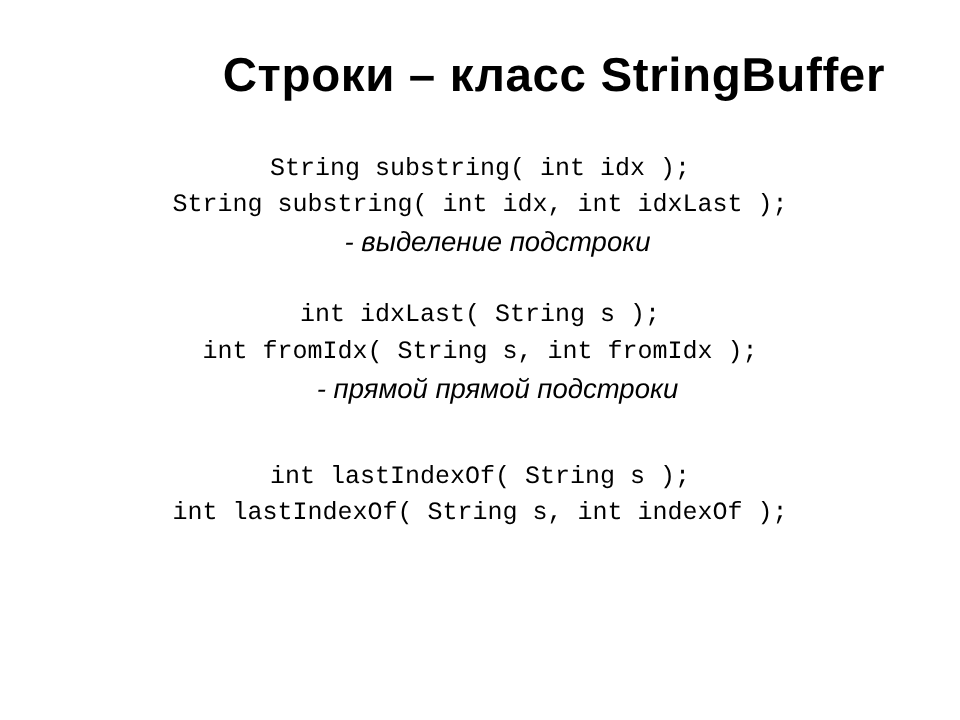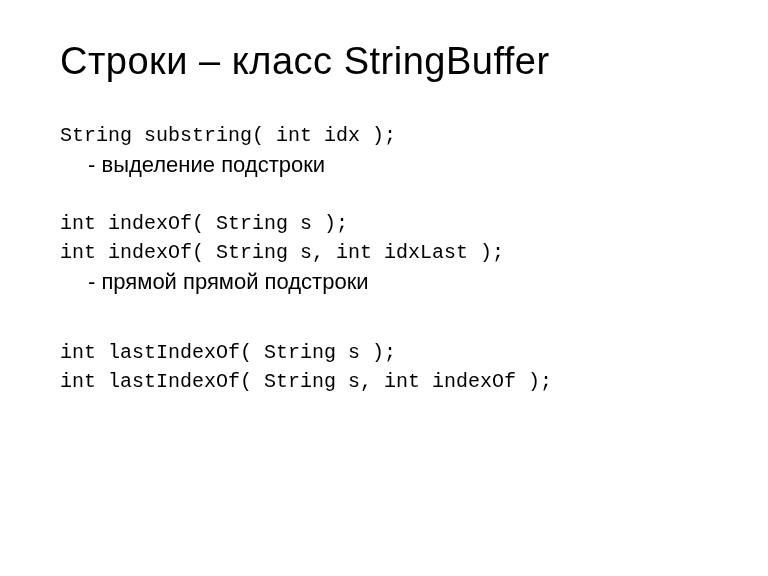--- a/index.html
+++ b/index.html
@@ -11,57 +11,60 @@
       width: 768px;
       height: 576px;
       background: #ffffff;
       font-family: Arial, Helvetica, sans-serif;
       color: #000000;
       padding: 40px 60px 40px 60px;
       overflow: hidden;
     }
     .title {
       font-size: 38px;
-      font-weight: normal;
-      text-align: left;
+      font-weight: bold;
+      text-align: right;
       margin-bottom: 38px;
       letter-spacing: 0.5px;
     }
     .code {
       font-family: "Courier New", Courier, monospace;
       font-size: 20px;
       line-height: 1.45;
       white-space: pre;
     }
     .desc {
       font-family: Arial, Helvetica, sans-serif;
       font-size: 22px;
       line-height: 1.4;
       padding-left: 28px;
+      font-style: italic;
     }
     .block {
       margin-bottom: 28px;
+      text-align: center;
     }
     .block:last-child {
       margin-bottom: 0;
       margin-top: 40px;
     }
   </style>
 </head>
 <body>
 
 <h1 class="title">Строки – класс StringBuffer</h1>
 
 <div class="block">
   <div class="code">String substring( int idx );</div>
+  <div class="code">String substring( int idx, int idxLast );</div>
   <div class="desc">- выделение подстроки</div>
 </div>
 
 <div class="block">
-  <div class="code">int indexOf( String s );</div>
-  <div class="code">int indexOf( String s, int idxLast );</div>
+  <div class="code">int idxLast( String s );</div>
+  <div class="code">int fromIdx( String s, int fromIdx );</div>
   <div class="desc">- прямой прямой подстроки</div>
 </div>
 
 <div class="block">
   <div class="code">int lastIndexOf( String s );</div>
   <div class="code">int lastIndexOf( String s, int indexOf );</div>
 </div>
 
 </body></html>

